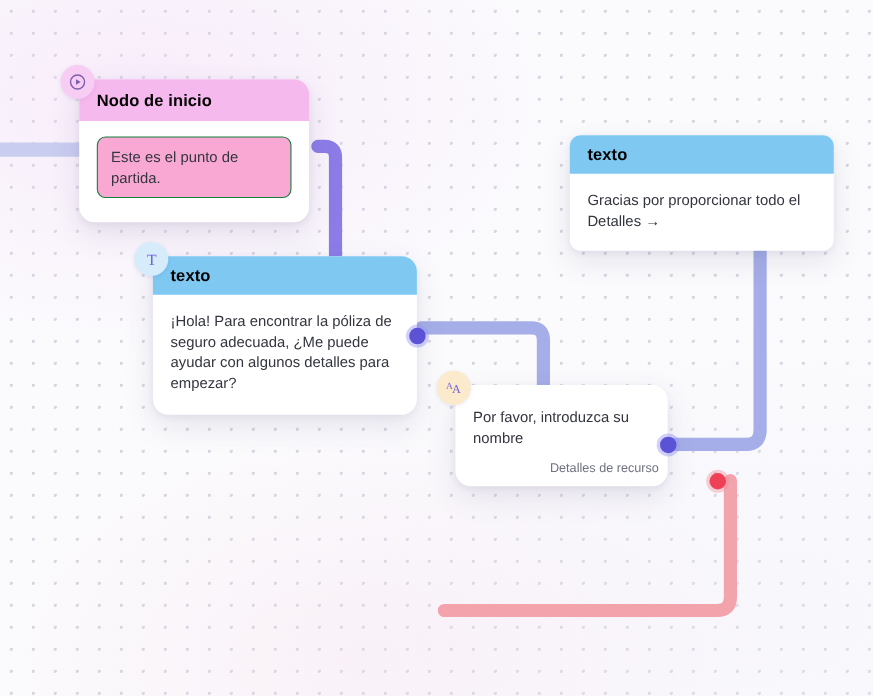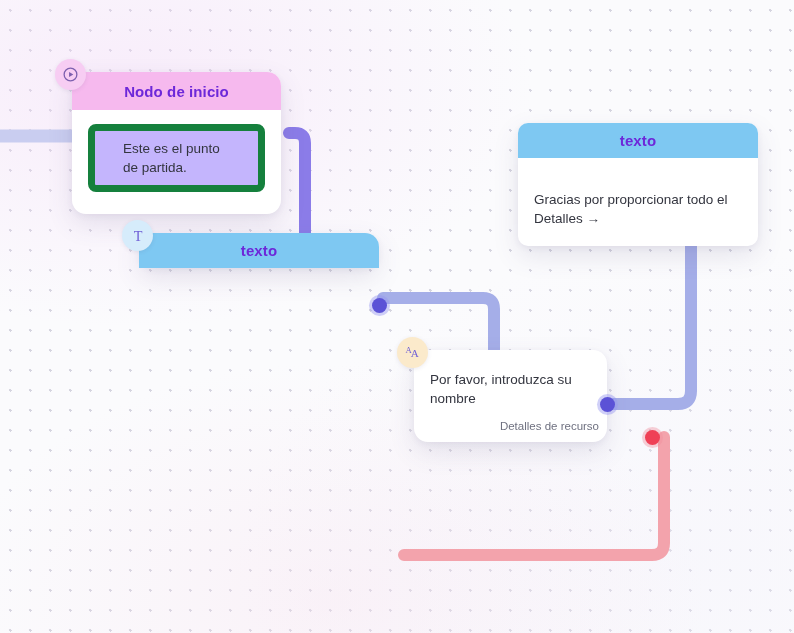--- a/index.html
+++ b/index.html
@@ -49,26 +49,25 @@
     box-shadow: 0 10px 26px rgba(82, 75, 126, 0.13), 0 2px 6px rgba(82,75,126,0.07);
     overflow: visible;
   }
   .node-head {
     border-radius: 14px 14px 0 0;
     padding: 0 16px;
     display: flex;
     align-items: center;
     font-size: 15px;
     font-weight: 600;
-    color: #6d28d9;
+    color: #000000;
     letter-spacing: .1px;
-    justify-content: center;
   }
   .node-body {
-    padding: 32px 16px 18px 16px;
+    padding: 14px 16px 18px 16px;
     font-size: 13.5px;
     line-height: 1.42;
     color: #33353f;
     position: relative;
   }
 
   .badge {
     position: absolute;
     width: 31px;
     height: 31px;
@@ -81,24 +80,24 @@
     z-index: 6;
     box-shadow: 0 1px 4px rgba(70,60,110,.10);
   }
   .badge svg { display: block; }
 
   
   #node-start { left: 72px; top: 72px; width: 209px; }
   #node-start .node-head { background: #f6b9ee; height: 38px; }
   #node-start .node-body { padding: 14px 16px 22px 16px; }
   .inner-pill {
-    border: 7px solid #15803d;
-    background: #c4b5fd;
+    border: 1px solid #15803d;
+    background: #f9a8d4;
     border-radius: 8px;
-    padding: 8px 28px;
+    padding: 8px 12px;
     font-size: 13.5px;
     color: #33353f;
   }
   #badge-start { background: #f7cdf3; }
 
   
   #node-texto1 { left: 139px; top: 233px; width: 240px; }
   #node-texto1 .node-head { background: #7ec8f2; height: 35px; }
   #badge-texto1 { background: #d6ecfb; }
 
@@ -174,20 +173,21 @@
 
   <div class="node" id="node-texto1">
     <div class="badge" id="badge-texto1">
       <svg width="18" height="18" viewBox="0 0 24 24">
         <text x="12" y="18" text-anchor="middle" font-family="'Liberation Serif', serif" font-size="19" fill="#6f5fd6">T</text>
       </svg>
     </div>
     <div class="node-head">
       <span>texto</span>
     </div>
+    <div class="node-body">¡Hola! Para encontrar la póliza de seguro adecuada, ¿Me puede ayudar con algunos detalles para empezar?</div>
     <div class="port port-blue" style="right:-8px; top:65px;"></div>
   </div>
 
   <div class="node" id="node-texto2">
     <div class="node-head">
       <span>texto</span>
     </div>
     <div class="node-body">Gracias por proporcionar todo el Detalles →</div>
   </div>
 

